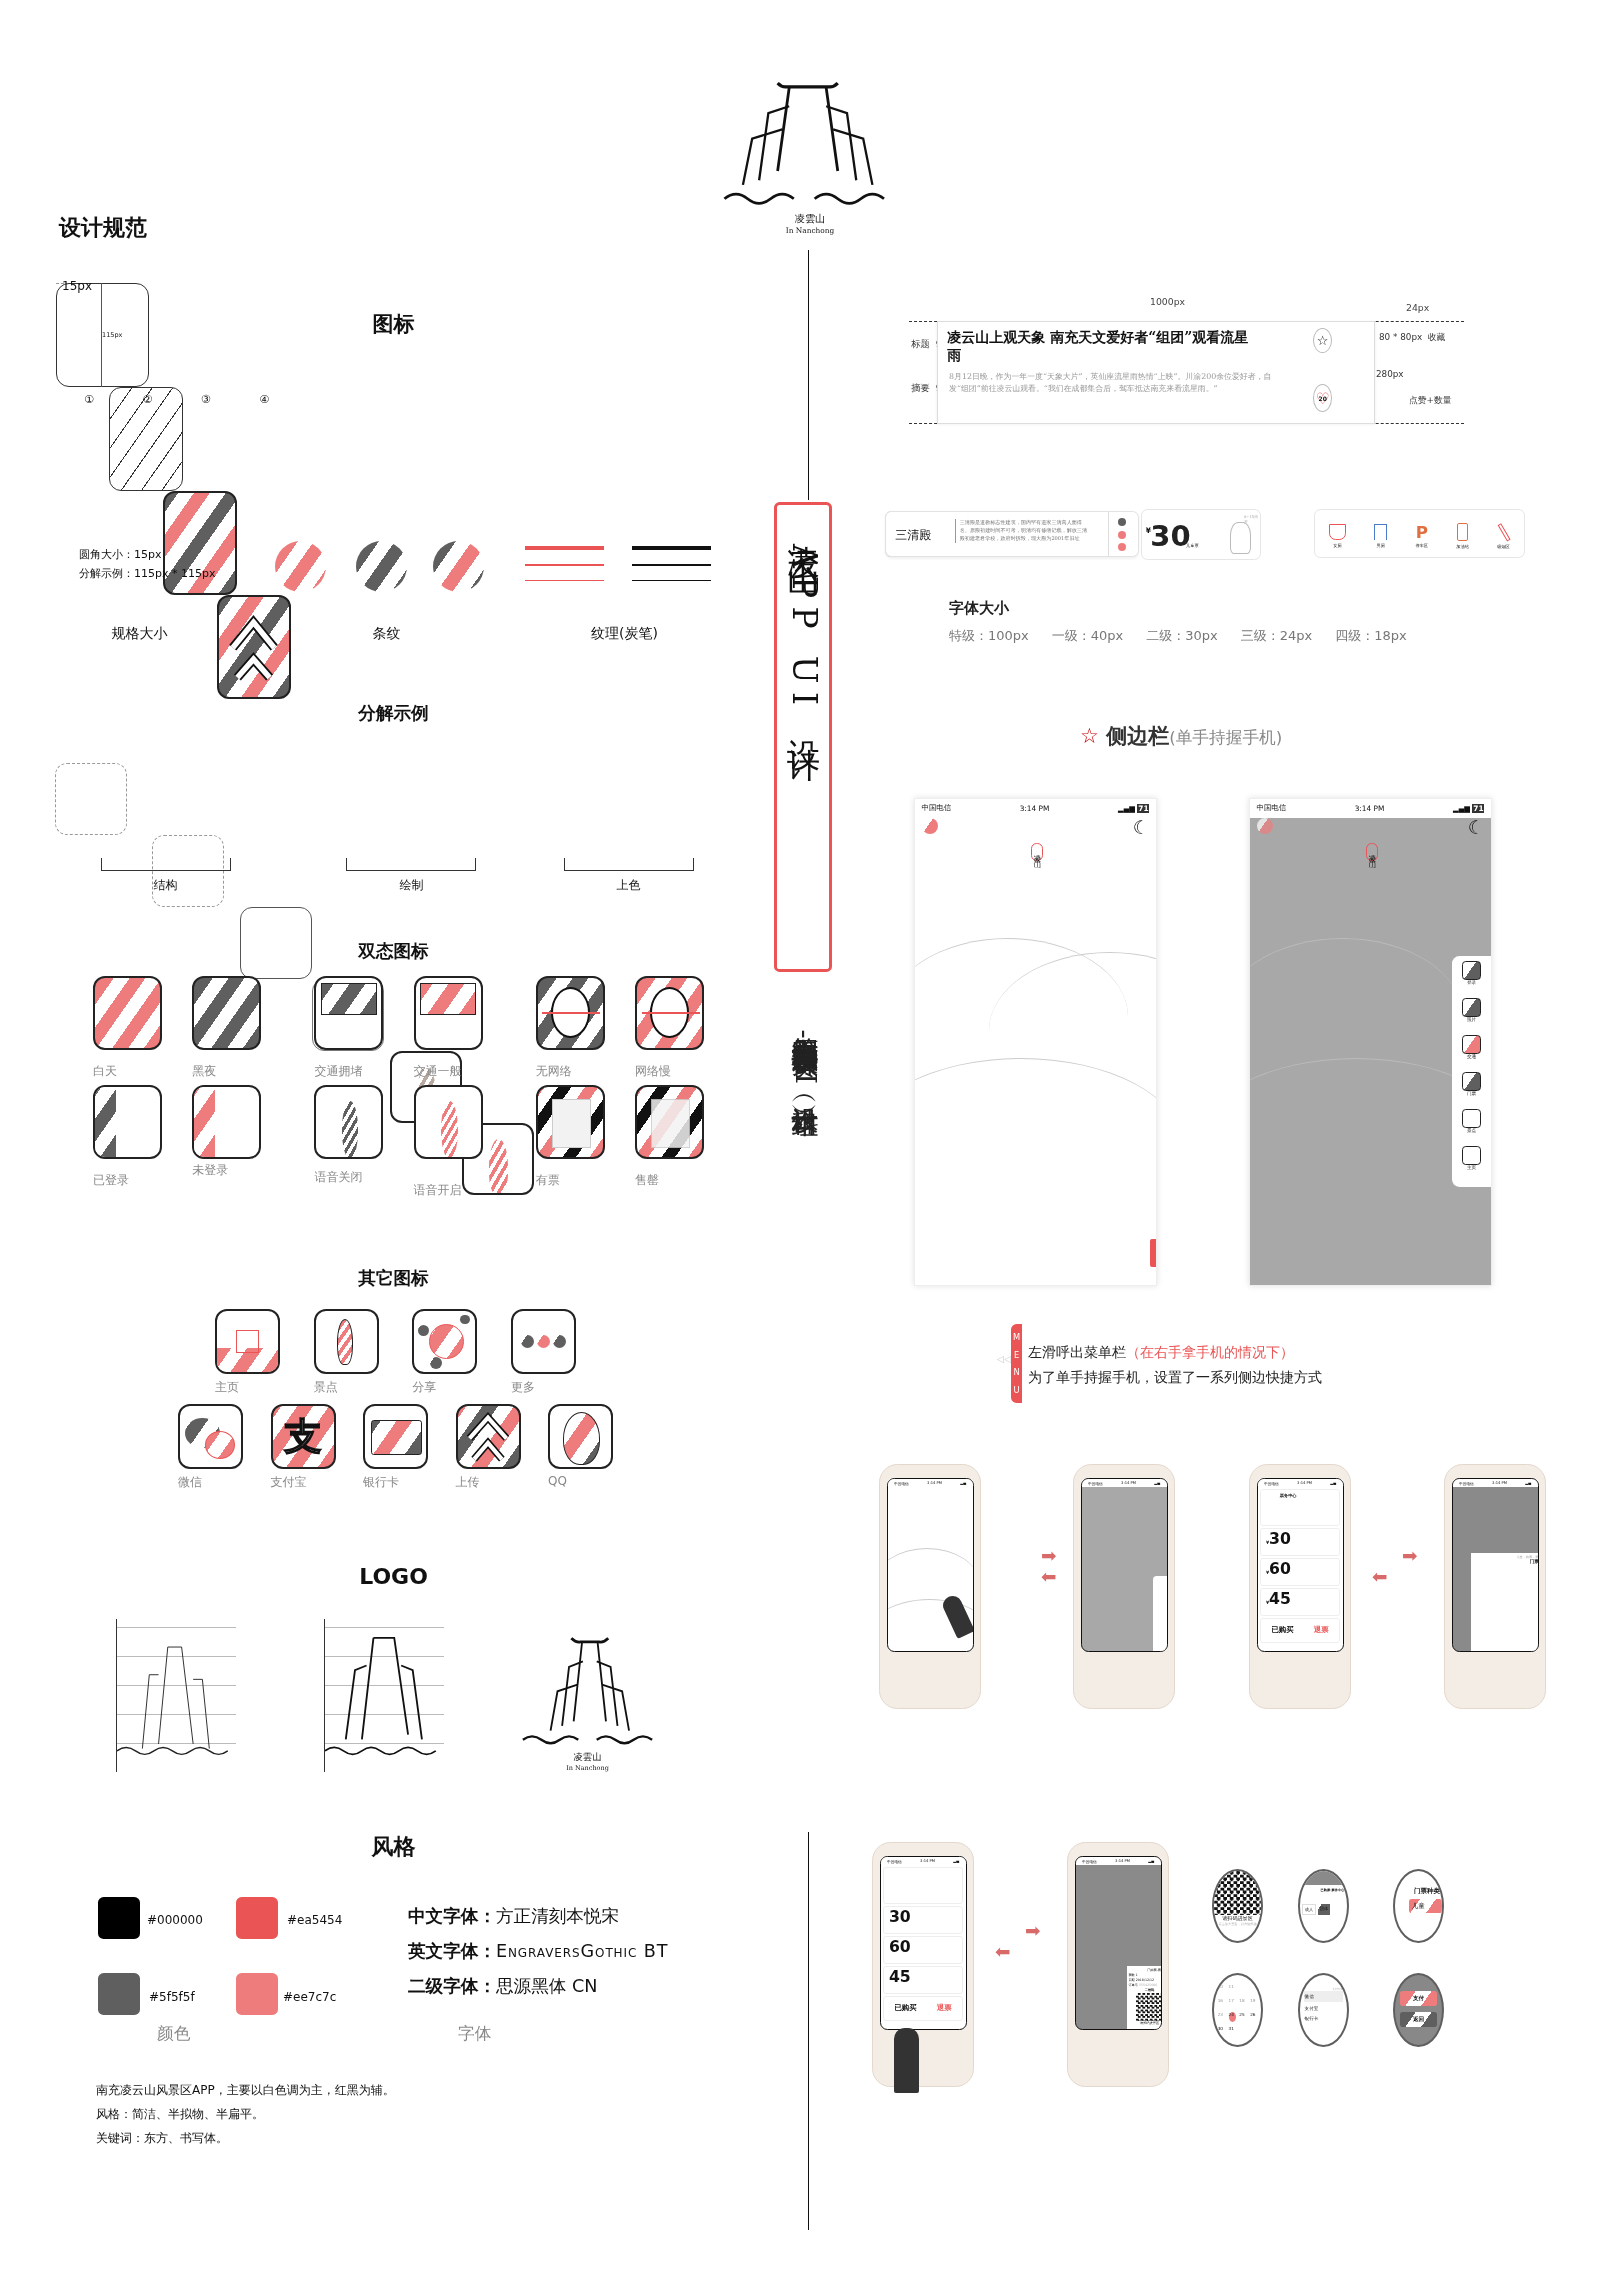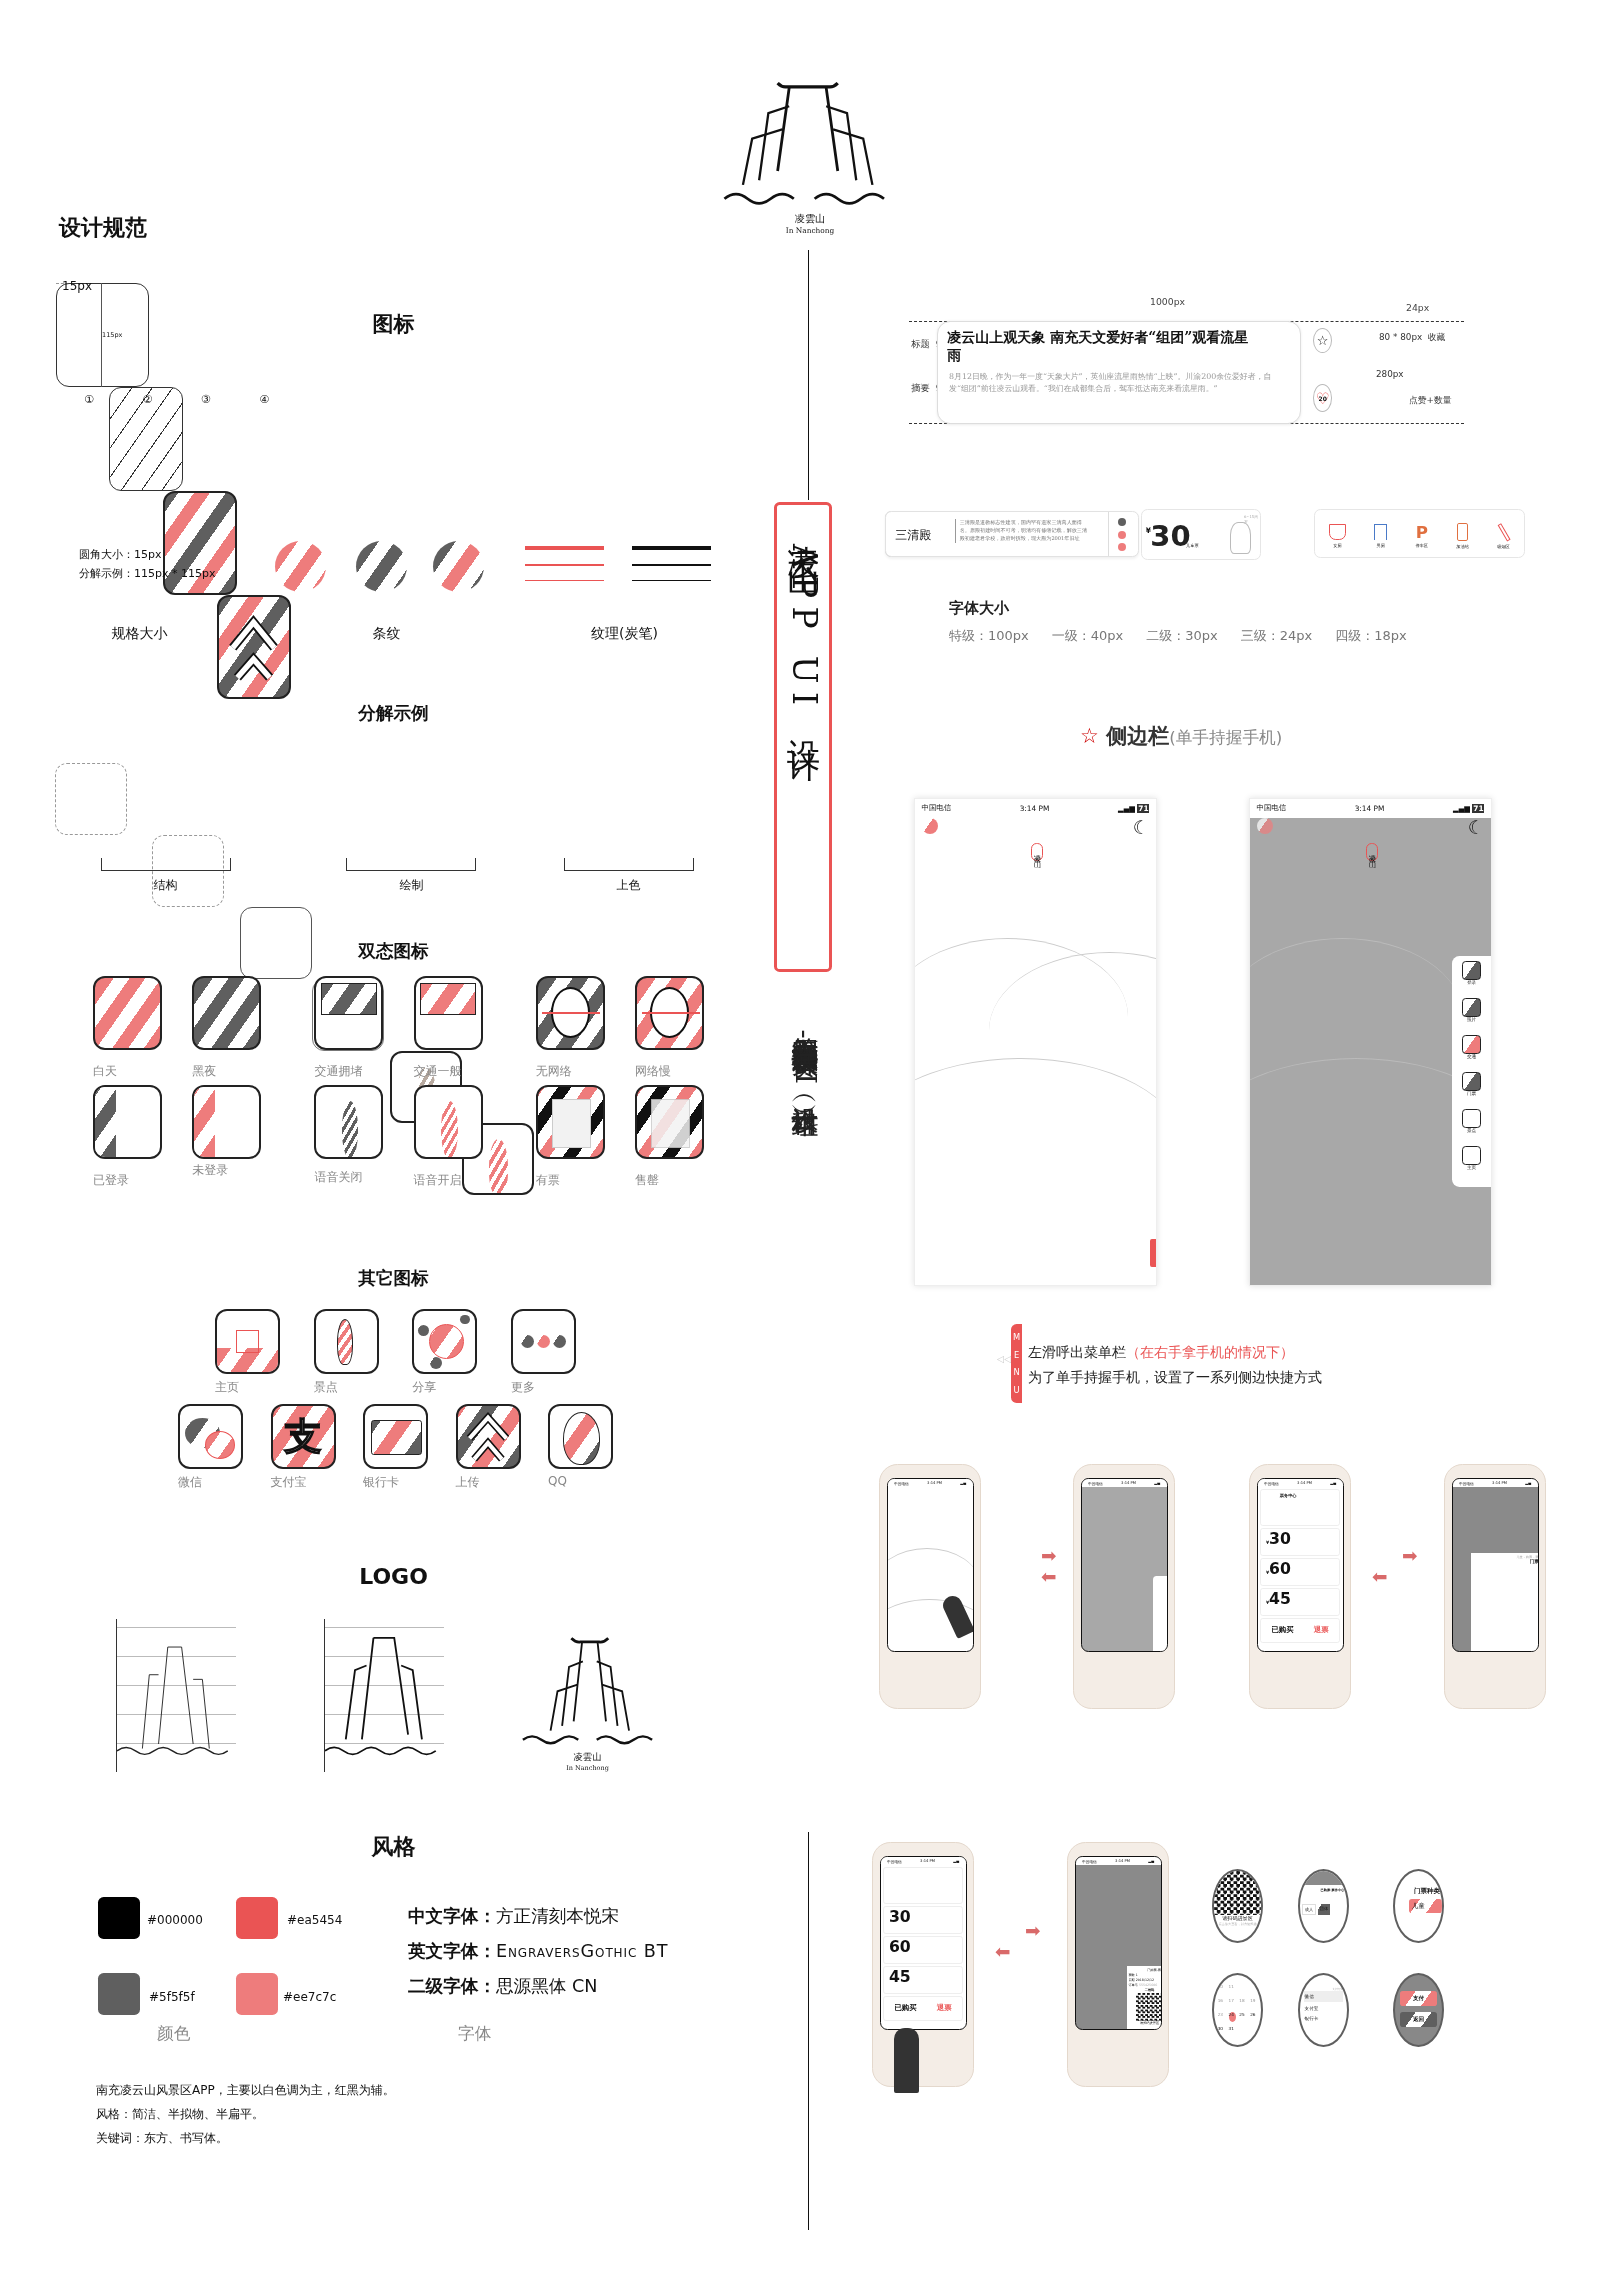--- a/index.html
+++ b/index.html
@@ -177,21 +177,21 @@
   <div style="text-align:center;margin-left:23px">
       <div class="icon" style="width:69px;height:74px">
         <div style="position:absolute;left:25.4px;top:14px;width:16.7px;height:58px;border-radius:50%;background:repeating-linear-gradient(-60deg,#5f5f5f 0 3.2px,#fff 3.2px 6.5px)"></div>
       </div>
       <div class="cap" style="margin-top:10px">语音关闭</div>
     </div>
   <div style="text-align:center">
       <div class="icon" style="width:69px;height:74px">
         <div style="position:absolute;left:25.4px;top:14px;width:16.7px;height:58px;border-radius:50%;background:repeating-linear-gradient(-60deg,#ee7c7c 0 3.2px,#fff 3.2px 6.5px)"></div>
       </div>
-      <div class="cap" style="margin-top:13px">语音开启</div>
+      <div class="cap" style="margin-top:23px">语音开启</div>
     </div>
   <div style="text-align:center;margin-left:23px">
       <div class="icon" style="width:69px;height:74px;background:repeating-linear-gradient(-55deg,#ee7c7c 0 11px,#fff 11px 22px,#111 22px 33px,#fff 33px 44px)">
         <div style="position:absolute;left:14px;top:11.6px;width:39px;height:49px;background:#f2f2f2;border:0.9px solid #ccc"></div>
       </div>
       <div class="cap" style="margin-top:13px">有票</div>
     </div>
   <div style="text-align:center">
       <div class="icon" style="width:69px;height:74px;background:repeating-linear-gradient(-55deg,#ee7c7c 0 11px,#fff 11px 22px,#111 22px 33px,#fff 33px 44px)">
         <div style="position:absolute;left:14px;top:11.6px;width:39px;height:49px;background:#f2f2f2;border:0.9px solid #ccc;opacity:.85"></div>
@@ -315,21 +315,21 @@
   <div>关键词：东方、书写体。</div>
 </div>
 
 <div class="abs" style="left:909px;top:296px;width:578px;height:139px">
   <div class="abs" style="left:241px;top:0;font-size:9.3px;color:#444">1000px</div>
   <div class="abs" style="left:497px;top:5.6px;font-size:9.3px;color:#444">24px</div>
   <div class="abs" style="left:0;top:25.4px;width:555px;border-top:0.9px dashed #333"></div>
   <div class="abs" style="left:0;top:127px;width:555px;border-top:0.9px dashed #333"></div>
   <div class="abs" style="left:2.3px;top:42px;font-size:9.3px;color:#333"><span>标题</span>&nbsp;&nbsp;<span>90px</span></div>
   <div class="abs" style="left:2.3px;top:86px;font-size:9.3px;color:#333"><span>摘要</span>&nbsp;&nbsp;<span>90px</span></div>
-  <div class="abs" style="left:28px;top:25.4px;width:364px;height:103px;border:0.5px solid #ddd;border-radius:13px;box-shadow:0 0.9px 2.8px rgba(0,0,0,.08);background:#fff">
+  <div class="abs" style="left:28px;top:25.4px;width:438px;height:103px;border:0.5px solid #ddd;border-radius:0;box-shadow:0 0.9px 2.8px rgba(0,0,0,.08);background:#fff">
     <div class="abs mono" style="left:9.3px;top:5.6px;width:305px;font-size:14px;font-weight:bold;line-height:18.5px">凌云山上观天象 南充天文爱好者“组团”观看流星雨</div>
     <div class="abs mono" style="left:11px;top:49px;width:326px;font-size:7.9px;color:#999;line-height:11.6px">8月12日晚，作为一年一度“天象大片”，英仙座流星雨热情“上映”。川渝200余位爱好者，自发“组团”前往凌云山观看。“我们在成都集合后，驾车抵达南充来看流星雨。”</div>
     <div class="abs" style="left:375px;top:5.6px;width:19.4px;height:25.4px;border:0.9px solid #bbb;border-radius:50%;display:flex;align-items:center;justify-content:center;font-size:13px">
         <span>☆</span>
       </div>
     <div class="abs" style="left:375px;top:62px;width:19.4px;height:28px;border:0.9px solid #bbb;border-radius:50%;display:flex;align-items:center;justify-content:center">
       <span style="color:#ea5454;font-size:15.7px;position:absolute">♡</span>
       <span style="font-size:6px;font-weight:bold;position:relative">20</span>
     </div>
   </div>

